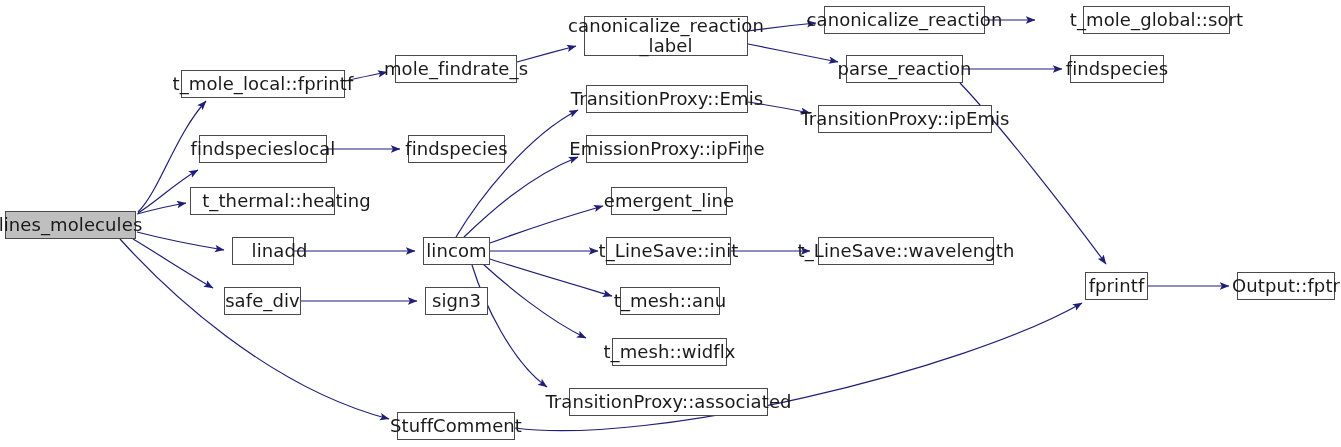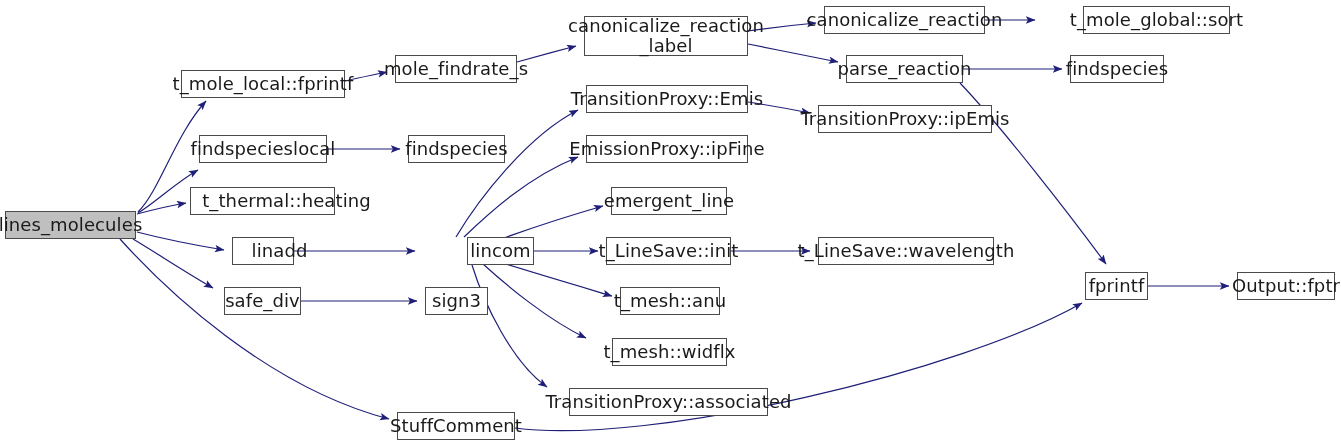--- a/index.html
+++ b/index.html
@@ -99,21 +99,21 @@
       <div class="node" style="left: 846px; top: 55px; width: 117px; height: 28px; border-color: rgb(74, 74, 74); background: rgb(255, 255, 255); color: rgb(26, 26, 26);">parse_reaction</div>
       <div class="node" style="left: 1070px; top: 55px; width: 94px; height: 28px; border-color: rgb(74, 74, 74); background: rgb(255, 255, 255); color: rgb(26, 26, 26);">findspecies</div>
       <div class="node" style="left: 586px; top: 85px; width: 162px; height: 28px; border-color: rgb(74, 74, 74); background: rgb(255, 255, 255); color: rgb(26, 26, 26);">TransitionProxy::Emis</div>
       <div class="node" style="left: 818px; top: 105px; width: 174px; height: 28px; border-color: rgb(74, 74, 74); background: rgb(255, 255, 255); color: rgb(26, 26, 26);">TransitionProxy::ipEmis</div>
       <div class="node" style="left: 199px; top: 135px; width: 128px; height: 28px; border-color: rgb(74, 74, 74); background: rgb(255, 255, 255); color: rgb(26, 26, 26);">findspecieslocal</div>
       <div class="node" style="left: 408px; top: 135px; width: 97px; height: 28px; border-color: rgb(74, 74, 74); background: rgb(255, 255, 255); color: rgb(26, 26, 26);">findspecies</div>
       <div class="node" style="left: 586px; top: 135px; width: 162px; height: 28px; border-color: rgb(74, 74, 74); background: rgb(255, 255, 255); color: rgb(26, 26, 26);">EmissionProxy::ipFine</div>
       <div class="node" style="left: 190px; top: 187px; width: 145px; height: 28px; border-color: rgb(74, 74, 74); background: rgb(255, 255, 255); color: rgb(26, 26, 26); padding-left: 48px;">t_thermal::heating</div>
       <div class="node" style="left: 611px; top: 187px; width: 116px; height: 28px; border-color: rgb(74, 74, 74); background: rgb(255, 255, 255); color: rgb(26, 26, 26);">emergent_line</div>
       <div class="node" style="left: 232px; top: 237px; width: 62px; height: 28px; border-color: rgb(74, 74, 74); background: rgb(255, 255, 255); color: rgb(26, 26, 26); padding-left: 33px;">linadd</div>
-      <div class="node" style="left: 423px; top: 237px; width: 67px; height: 28px; border-color: rgb(74, 74, 74); background: rgb(255, 255, 255); color: rgb(26, 26, 26); margin-left: 44px;">lincom</div>
+      <div class="node" style="left: 423px; top: 237px; width: 67px; height: 28px; border-color: rgb(74, 74, 74); background: rgb(255, 255, 255); color: rgb(26, 26, 26);">lincom</div>
       <div class="node" style="left: 606px; top: 237px; width: 125px; height: 28px; border-color: rgb(74, 74, 74); background: rgb(255, 255, 255); color: rgb(26, 26, 26);">t_LineSave::init</div>
       <div class="node" style="left: 818px; top: 237px; width: 176px; height: 28px; border-color: rgb(74, 74, 74); background: rgb(255, 255, 255); color: rgb(26, 26, 26);">t_LineSave::wavelength</div>
       <div class="node" style="left: 1085px; top: 272px; width: 63px; height: 28px; border-color: rgb(74, 74, 74); background: rgb(255, 255, 255); color: rgb(26, 26, 26);">fprintf</div>
       <div class="node" style="left: 1237px; top: 272px; width: 98px; height: 28px; border-color: rgb(74, 74, 74); background: rgb(255, 255, 255); color: rgb(26, 26, 26);">Output::fptr</div>
       <div class="node" style="left: 224px; top: 287px; width: 77px; height: 28px; border-color: rgb(74, 74, 74); background: rgb(255, 255, 255); color: rgb(26, 26, 26);">safe_div</div>
       <div class="node" style="left: 425px; top: 287px; width: 63px; height: 28px; border-color: rgb(74, 74, 74); background: rgb(255, 255, 255); color: rgb(26, 26, 26);">sign3</div>
       <div class="node" style="left: 620px; top: 287px; width: 100px; height: 28px; border-color: rgb(74, 74, 74); background: rgb(255, 255, 255); color: rgb(26, 26, 26);">t_mesh::anu</div>
       <div class="node" style="left: 612px; top: 338px; width: 115px; height: 28px; border-color: rgb(74, 74, 74); background: rgb(255, 255, 255); color: rgb(26, 26, 26);">t_mesh::widflx</div>
       <div class="node" style="left: 569px; top: 388px; width: 199px; height: 28px; border-color: rgb(74, 74, 74); background: rgb(255, 255, 255); color: rgb(26, 26, 26); text-align: center;">TransitionProxy::associated</div>
       <div class="node" style="left: 397px; top: 412px; width: 118px; height: 28px; border-color: rgb(74, 74, 74); background: rgb(255, 255, 255); color: rgb(26, 26, 26); text-align: right;">StuffComment</div>

